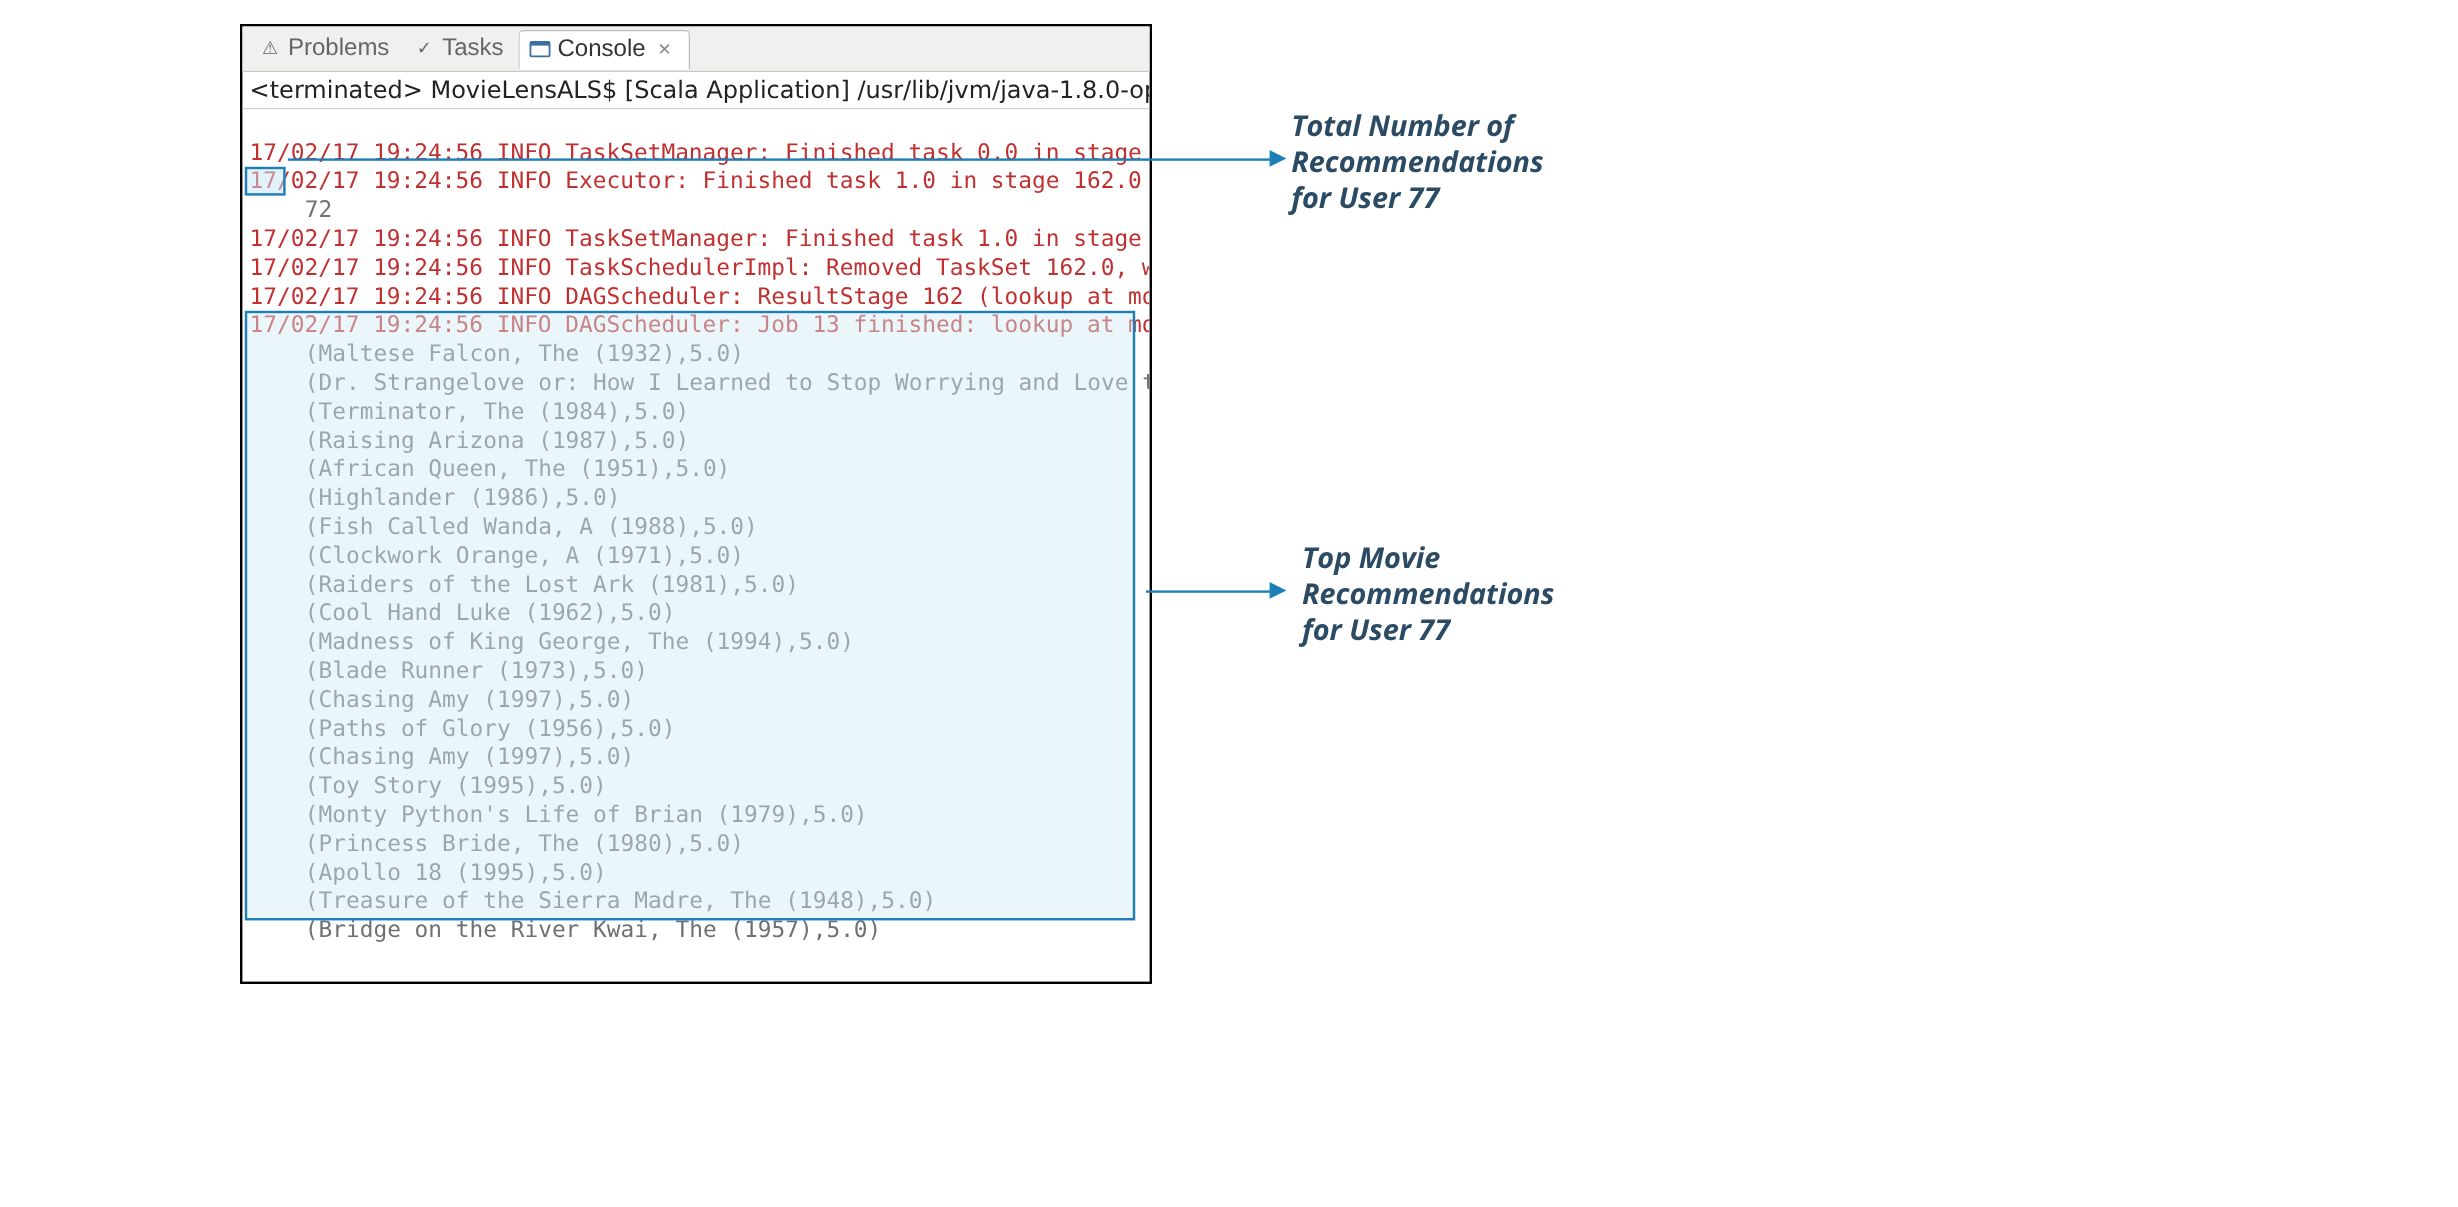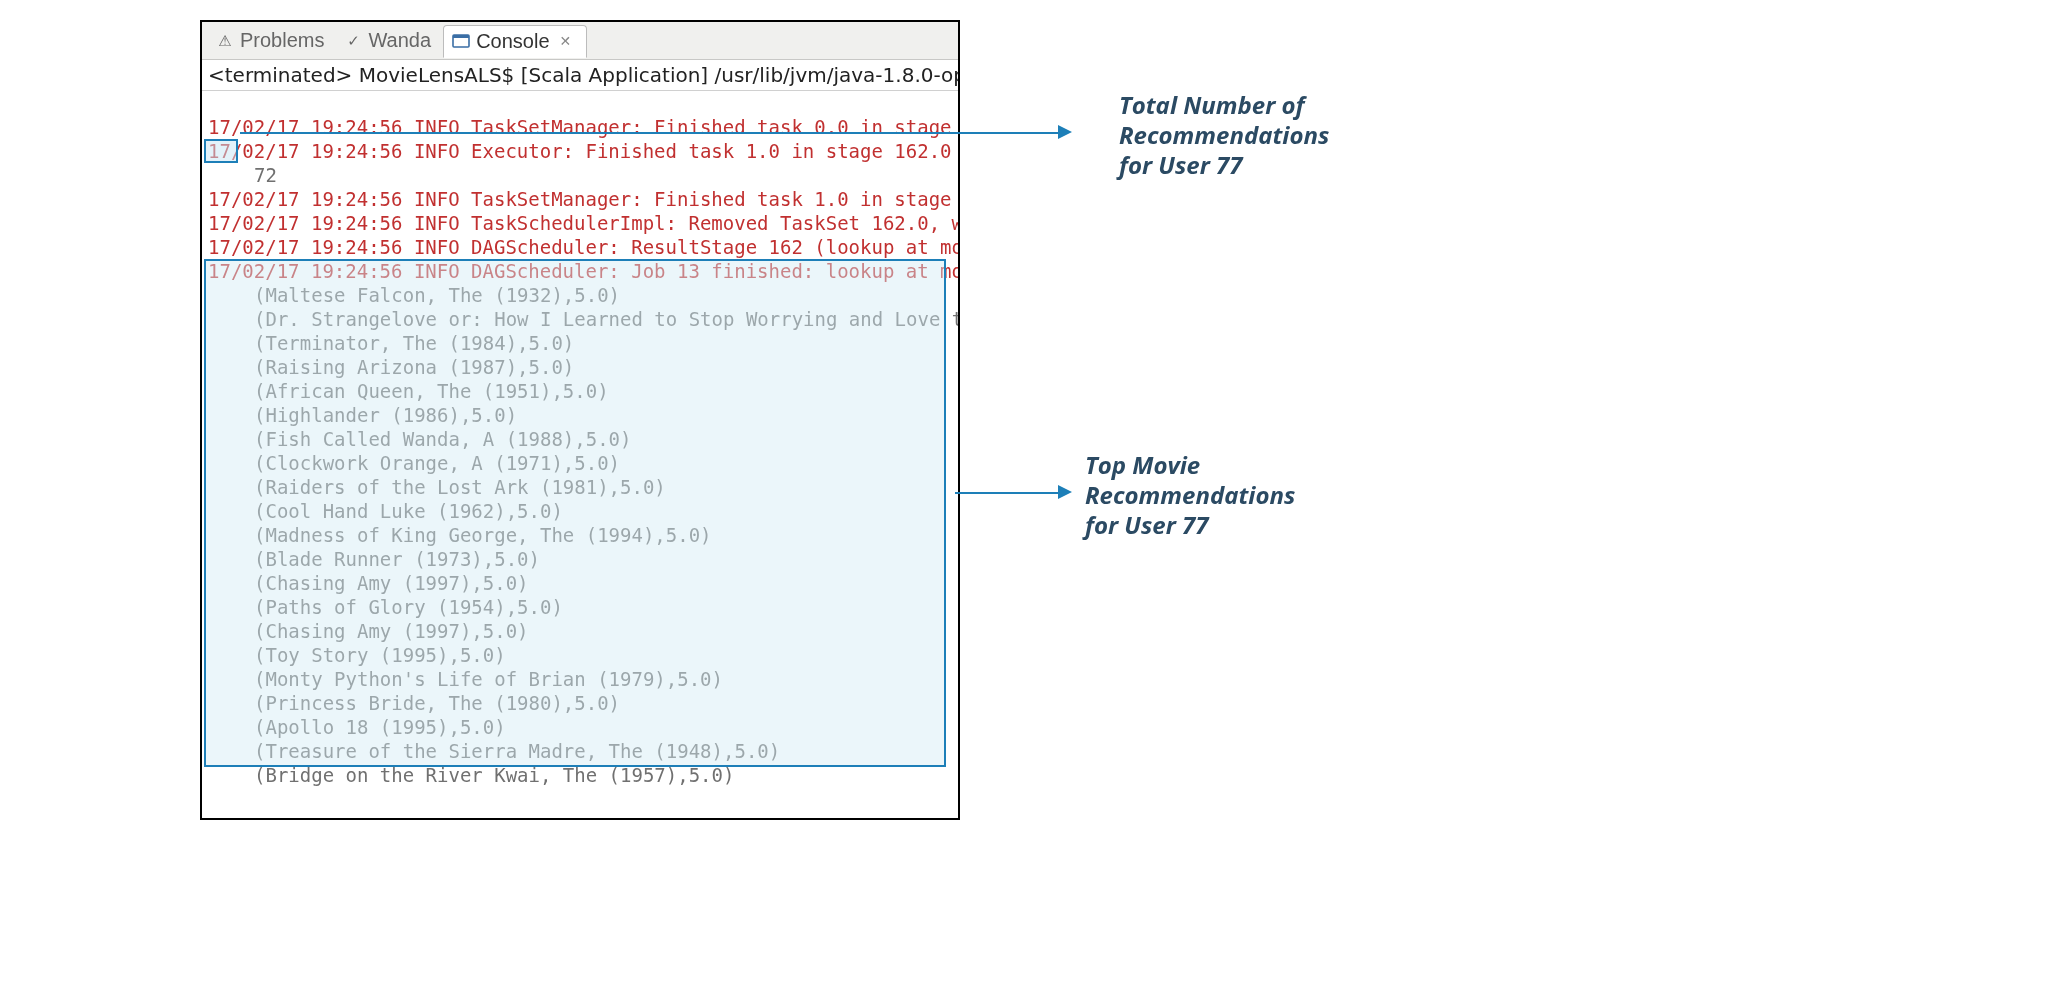--- a/index.html
+++ b/index.html
@@ -137,21 +137,21 @@
 
   <div class="ide-window">
 
     <div class="tab-bar">
       <div class="tab">
         <span class="tab-icon">⚠︎</span>
         <span>Problems</span>
       </div>
       <div class="tab">
         <span class="tab-icon">✓</span>
-        <span>Wanda</span>
+        <span>Tasks</span>
       </div>
       <div class="tab active">
         <span class="tab-icon">
           <svg width="18" height="18" viewBox="0 0 18 18">
             <rect x="1" y="3" width="16" height="12" rx="1" fill="none" stroke="#3a6ea5" stroke-width="1.6"></rect>
             <rect x="1" y="3" width="16" height="3" fill="#3a6ea5"></rect>
           </svg>
         </span>
         <span>Console</span>
         <span class="tab-close">✕</span>
@@ -174,38 +174,38 @@
 <span class="out-line">(Raising Arizona (1987),5.0)</span>
 <span class="out-line">(African Queen, The (1951),5.0)</span>
 <span class="out-line">(Highlander (1986),5.0)</span>
 <span class="out-line">(Fish Called Wanda, A (1988),5.0)</span>
 <span class="out-line">(Clockwork Orange, A (1971),5.0)</span>
 <span class="out-line">(Raiders of the Lost Ark (1981),5.0)</span>
 <span class="out-line">(Cool Hand Luke (1962),5.0)</span>
 <span class="out-line">(Madness of King George, The (1994),5.0)</span>
 <span class="out-line">(Blade Runner (1973),5.0)</span>
 <span class="out-line">(Chasing Amy (1997),5.0)</span>
-<span class="out-line">(Paths of Glory (1954),5.0)</span>
+<span class="out-line">(Paths of Glory (1956),5.0)</span>
 <span class="out-line">(Chasing Amy (1997),5.0)</span>
 <span class="out-line">(Toy Story (1995),5.0)</span>
 <span class="out-line">(Monty Python's Life of Brian (1979),5.0)</span>
 <span class="out-line">(Princess Bride, The (1980),5.0)</span>
 <span class="out-line">(Apollo 18 (1995),5.0)</span>
 <span class="out-line">(Treasure of the Sierra Madre, The (1948),5.0)</span>
 <span class="out-line">(Bridge on the River Kwai, The (1957),5.0)</span>
 
       
       <div class="box-total" style="left:2px; top:48px; width:34px; height:24px;"></div>
       <div class="box-list" style="left:2px; top:168px; width:742px; height:508px;"></div>
     </div>
   </div>
 
   <div class="arrow-line" style="left:240px; top:132px; width:820px;"></div>
   <div class="arrow-head" style="left:1058px; top:125px;"></div>
-  <div class="annotation" style="left:1119px; top:90px; white-space:pre-line;">Total Number of
+  <div class="annotation" style="left:1076px; top:90px; white-space:pre-line;">Total Number of
 Recommendations
 for User 77</div>
 
   <div class="arrow-line" style="left:955px; top:492px; width:105px;"></div>
   <div class="arrow-head" style="left:1058px; top:485px;"></div>
   <div class="annotation" style="left:1085px; top:450px; white-space:pre-line;">Top Movie
 Recommendations
 for User 77</div>
 
 </div>

